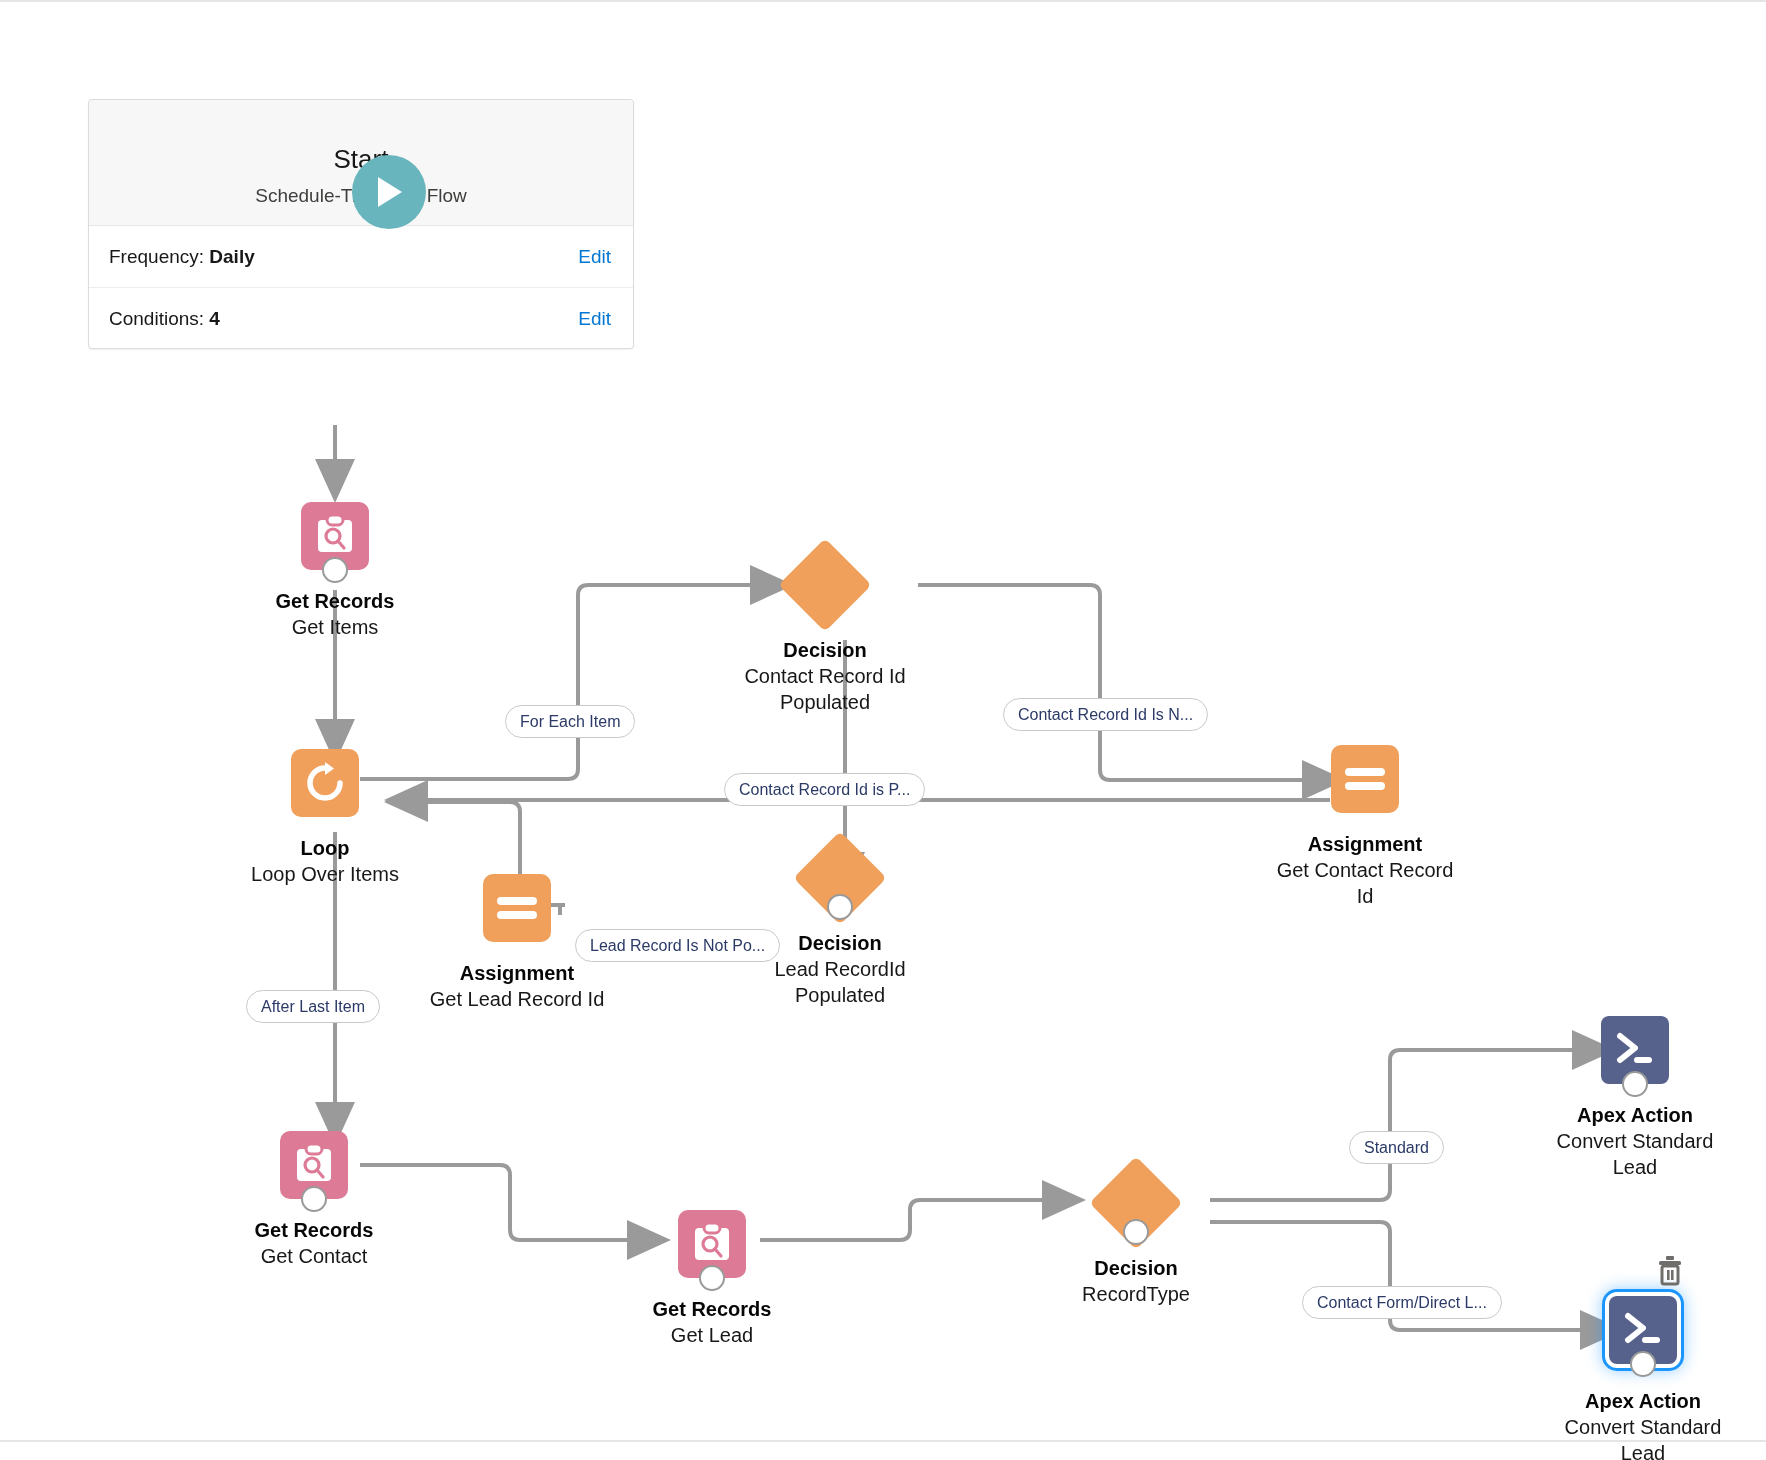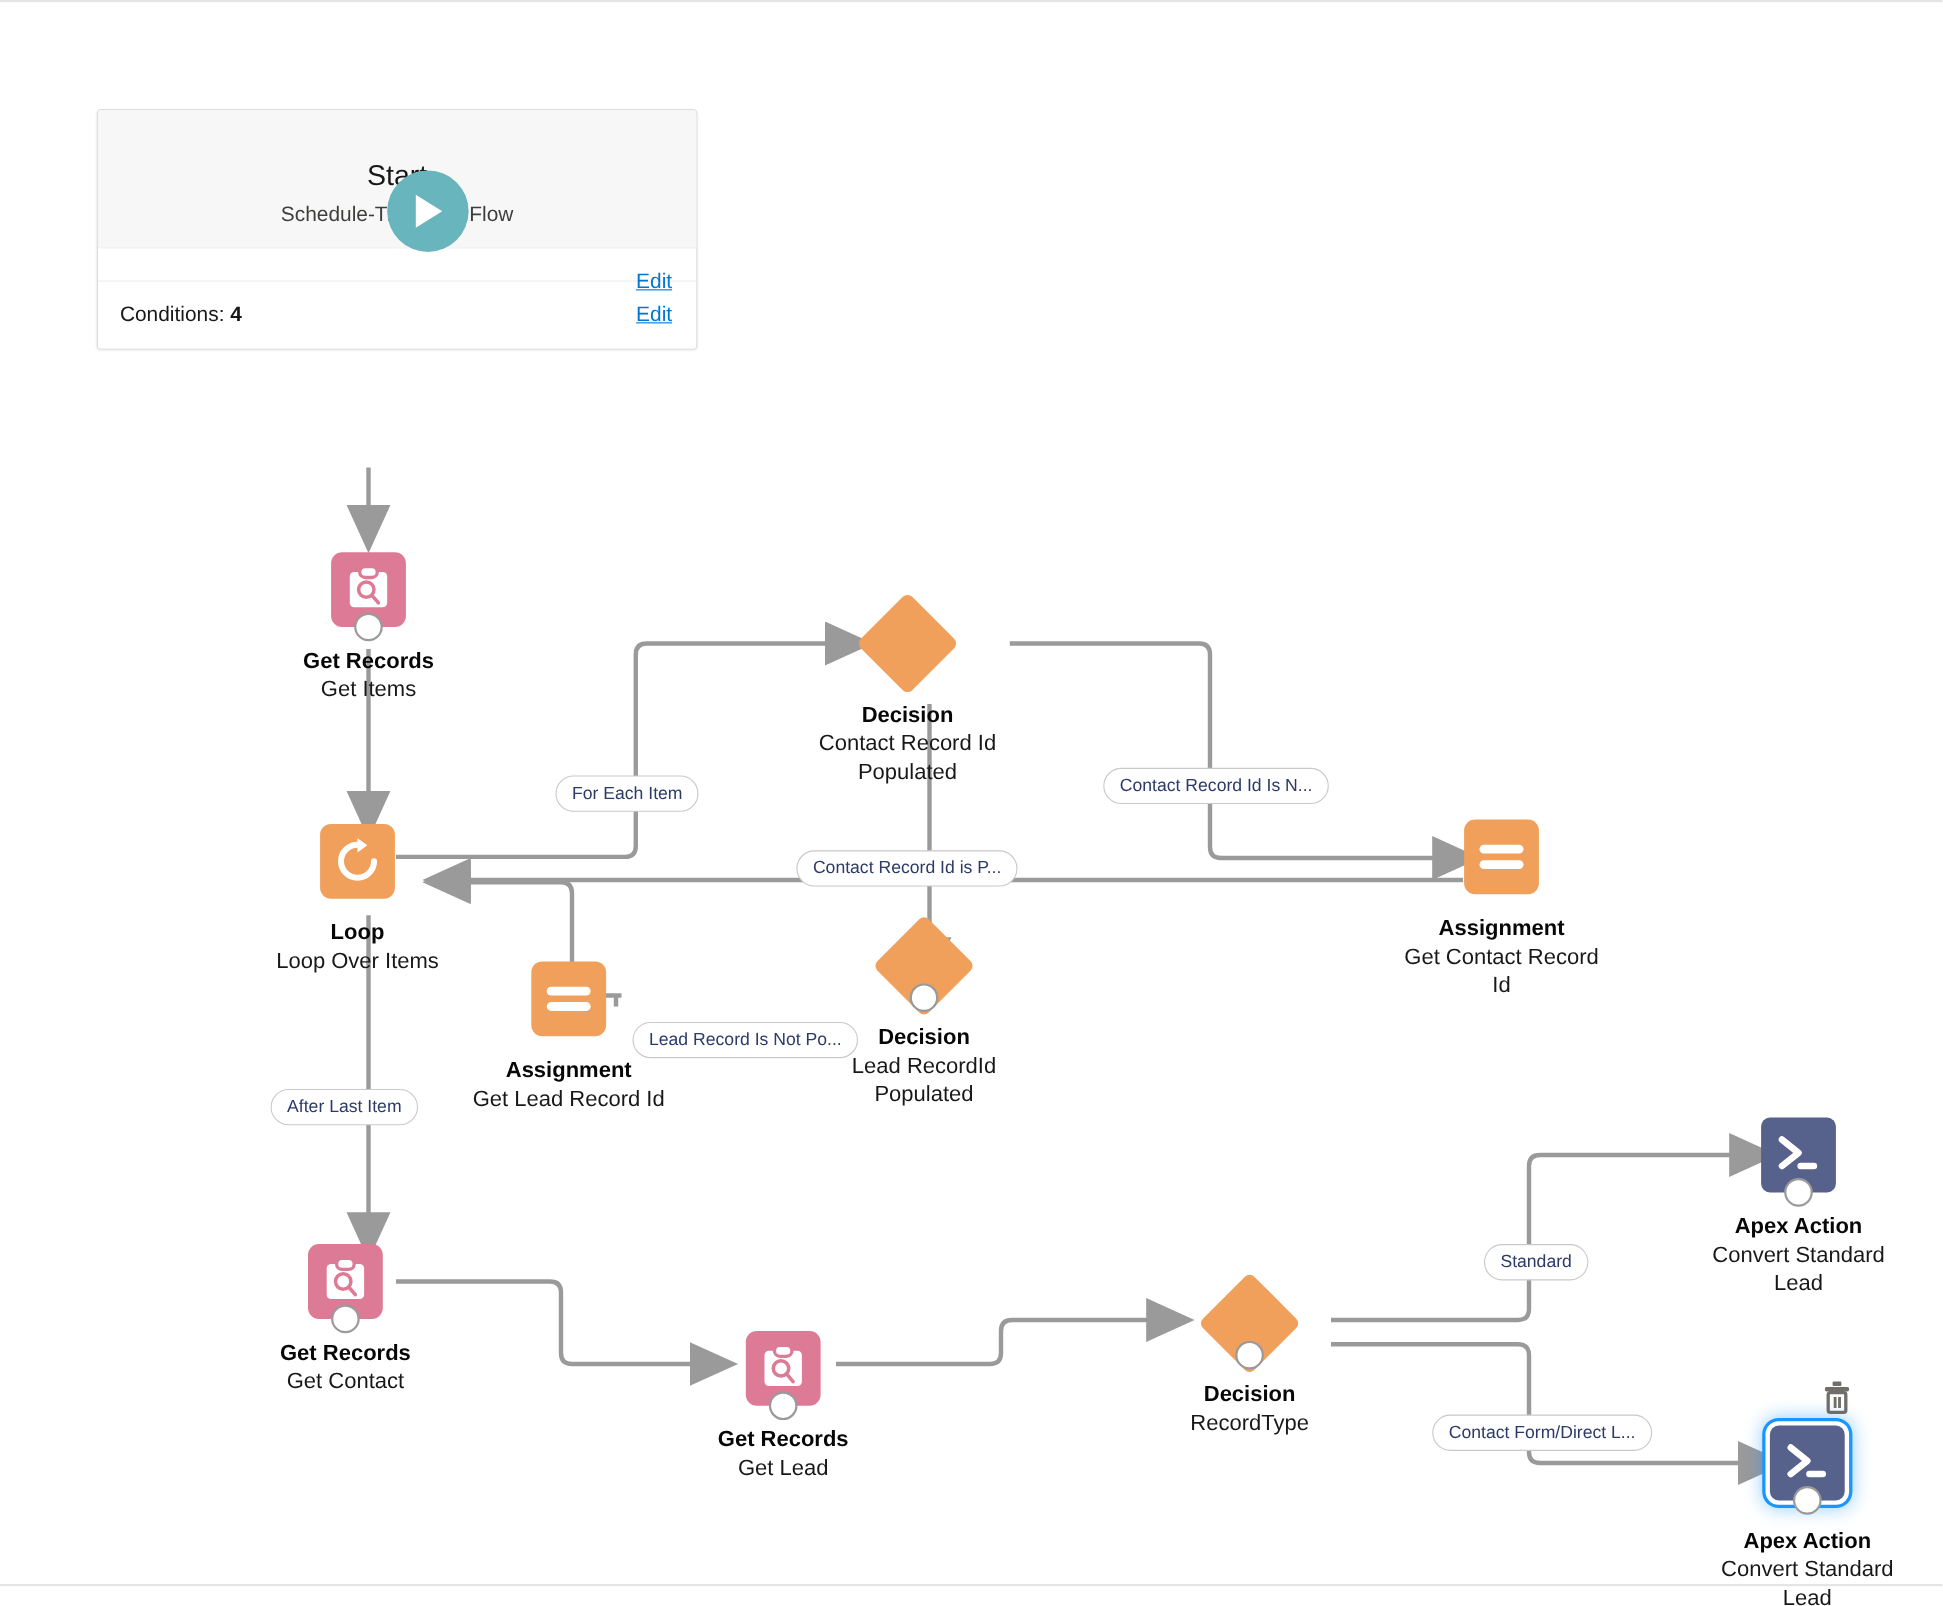--- a/index.html
+++ b/index.html
@@ -30,21 +30,21 @@
   .start-title{ font-size:26px; color:#181818; line-height:1.2; }
   .start-sub{ font-size:19px; color:#3e3e3c; margin-top:10px; }
   .start-row{
     padding:15px 20px 14px; border-bottom:1px solid #ededed;
     position:relative; font-size:19px; color:#181818; line-height:1.65;
   }
   .start-row:last-child{ border-bottom:none; }
   .start-row b{ font-weight:bold; }
   .edit-link{
     position:absolute; right:22px; top:15px;
-    color:#0176d3; font-size:19px; cursor:pointer;text-decoration:underline;
+    color:#0176d3; font-size:19px; cursor:pointer;
   }
   .play-badge{
     position:absolute; left:263px; top:55px; width:74px; height:74px;
     border-radius:50%; background:#68b5bd; display:flex;
     align-items:center; justify-content:center;
   }
   .play-badge svg{ display:block; }
 
   
   .node{ position:absolute; }
@@ -139,20 +139,24 @@
       <svg width="36" height="38" viewBox="0 0 36 38">
         <path d="M7,4 L31,19 L7,34 Z" fill="#ffffff"></path>
       </svg>
     </div>
     <div class="start-head">
       <div class="start-title">Start</div>
       <div class="start-sub">Schedule-Triggered Flow</div>
     </div>
 
     <div class="start-row">
+      <div>
+        <span>Frequency:</span>
+        <b>Daily</b>
+      </div>
       <span class="edit-link">Edit</span>
     </div>
 
     <div class="start-row">
       <div>
         <span>Conditions:</span>
         <b>4</b>
       </div>
       <span class="edit-link">Edit</span>
     </div>

